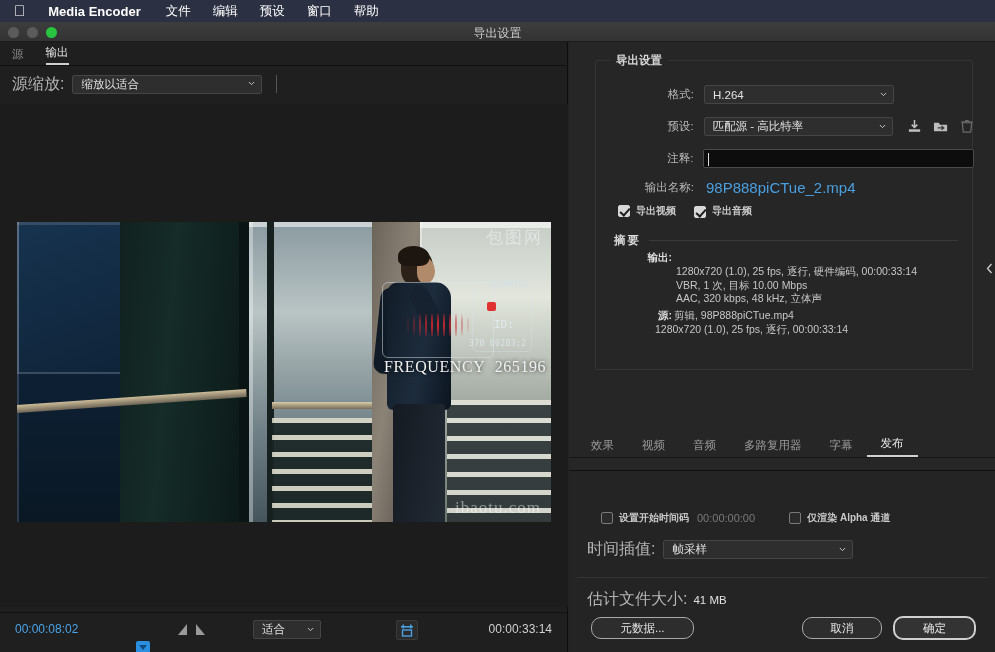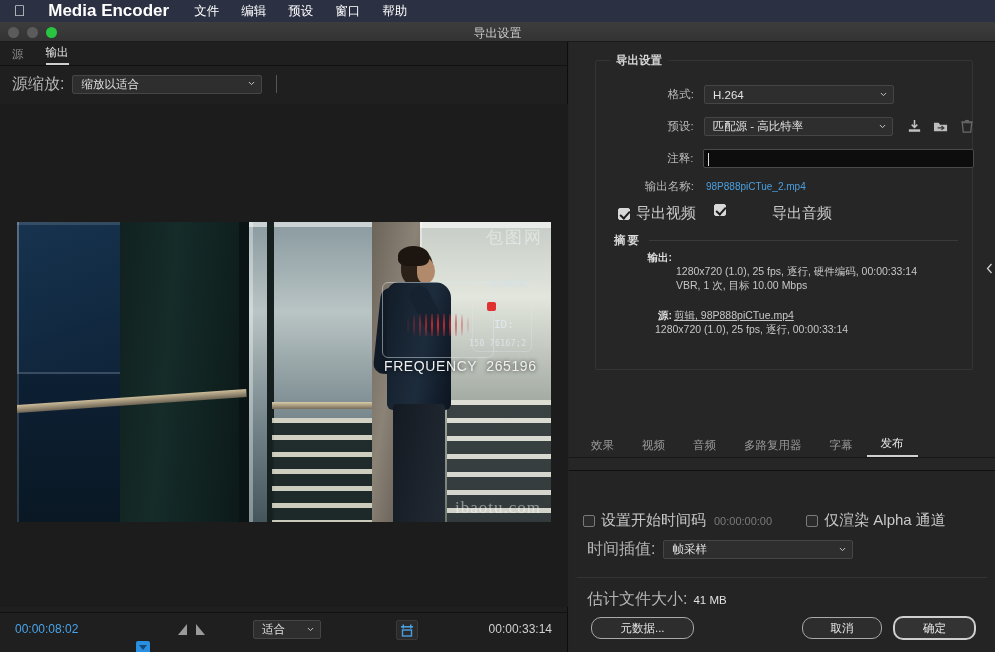--- a/index.html
+++ b/index.html
@@ -15,21 +15,21 @@
   
   .menubar {
     position: absolute; top: 0; left: 0; width: 995px; height: 22px;
     background: #2b3042;
     display: flex; align-items: center; gap: 0px;
     padding-left: 10px;
     color: #ffffff; font-size: 12.5px;
   }
   .menubar .apple { font-size: 15px; line-height: 1; padding: 0 12px 2px 4px; color:#fff; }
   .menubar .mi { padding: 0 11px; font-size: 12.5px; }
-  .menubar .mi.strong { font-weight: bold; font-size: 17px; padding-right: 14px; }
+  .menubar .mi.strong { font-weight: bold; font-size: 13px; padding-right: 14px; }
 
   
   .titlebar {
     position: absolute; top: 22px; left: 0; width: 995px; height: 20px;
     background: linear-gradient(#3d3d3d, #333333);
     border-bottom: 1px solid #1a1a1a;
   }
   .traffic { position: absolute; top: 5px; left: 8px; display: flex; gap: 8px; }
   .dot { width: 11px; height: 11px; border-radius: 50%; }
   .dot.red { background: #5b5b5b; }
@@ -152,21 +152,21 @@
     position:absolute; left:372px; top:92px; width:98px; height:22px;
     background: repeating-linear-gradient(90deg,
       rgba(200,40,50,.95) 0 2px, transparent 2px 6px);
     -webkit-mask-image: radial-gradient(ellipse 50% 100% at 50% 50%, #000 10%, transparent 72%);
             mask-image: radial-gradient(ellipse 50% 100% at 50% 50%, #000 10%, transparent 72%);
   }
   .hud-box2 { position:absolute; left:455px; top:60px; width:60px; height:70px; border:1px solid rgba(220,230,235,.35); border-radius:6px; }
   .hud-dot { position:absolute; left:470px; top:80px; width:9px; height:9px; background:#e03030; border-radius:2px; }
   .hud-freq {
     position:absolute; left:367px; top:136px;
-    font-family:Liberation Sans, sans-serif; font-size:14px;
+    font-family:Liberation Serif, serif; font-size:16px;
     color:#f0f0f0; letter-spacing:.6px; text-shadow:0 0 4px rgba(0,0,0,.8);
   }
   .hud-id { position:absolute; left:477px; top:96px; font-family:"DejaVu Sans Mono", monospace; font-size:11px; color:#e4eef5; opacity:.8; }
   .hud-num { position:absolute; left:452px; top:117px; font-family:"DejaVu Sans Mono", monospace; font-size:8px; color:#dfe8ee; opacity:.85; letter-spacing:.4px; }
   .hud-top { position:absolute; left:472px; top:58px; font-family:"DejaVu Sans Mono", monospace; font-size:8px; color:#cfe0ea; opacity:.6; }
   .wm-cn {
     position:absolute; right:8px; top:4px;
     font-size:17px; color:rgba(255,255,255,.42); letter-spacing:2px;
     font-family:"DejaVu Sans", sans-serif;
   }
@@ -212,32 +212,32 @@
     padding:0 6px; font-size:11.5px; color:#d6d6d6; font-weight:bold;
   }
   .tw { position:absolute; width:9px; height:9px; }
   .row { position:absolute; display:flex; align-items:center; }
   .rlabel { font-size:11.5px; color:#b8b8b8; text-align:right; }
   .text-input {
     background:#0d0d0d; border:1px solid #4a4a4a; border-radius:2px;
     height:19px;
   }
   .caret { position:absolute; left:4px; top:3px; width:1px; height:13px; background:#ddd; }
-  .link { color:#4a9fe0; font-size:10px; }
+  .link { color:#4a9fe0; font-size:15px; }
   .cbx {
     width:12px; height:12px; border:1px solid #7a7a7a; border-radius:2px;
     background:#2b2b2b; display:inline-block; position:relative; flex:none;
   }
   .cbx.checked { background:#d8d8d8; border-color:#d8d8d8; }
   .cbx.checked:after {
     content:""; position:absolute; left:3px; top:0px; width:4px; height:8px;
     border:solid #1c1c1c; border-width:0 2px 2px 0; transform:rotate(42deg);
   }
   .cbx.dim { border-color:#4e4e4e; background:#2a2a2a; }
-  .cb-lbl { font-size:15px; color:#c8c8c8; margin-left:6px; }
+  .cb-lbl { font-size:10px; color:#c8c8c8; margin-left:6px;font-weight:bold; }
   .cb-lbl.dim { color:#6d6d6d; }
   .sum-line { font-size:10.5px; color:#c6c6c6; line-height:13.5px; white-space:nowrap; }
   .sum-key { font-size:10.5px; color:#dcdcdc; font-weight:bold; }
 
   .tabs-row {
     position:absolute; top:382px; left:0; width:426px; height:26px;
     display:flex; align-items:flex-end; gap:0px; padding-left:12px;
     border-bottom:1px solid #171717;
   }
   .tab { font-size:11.5px; color:#9a9a9a; padding:0 14px 4px 14px; }
@@ -336,21 +336,21 @@
           <div class="p-body"></div>
           <div class="p-arm2"></div>
           <div class="p-legs"></div>
         </div>
         <div class="hud-box"></div>
         <div class="hud-box2"></div>
         <div class="hud-wave"></div>
         <div class="hud-dot"></div>
         <div class="hud-top">SCANNING</div>
         <div class="hud-id">ID:</div>
-        <div class="hud-num">150 76167;2</div>
+        <div class="hud-num">370 60203;2</div>
         <div class="hud-freq"><span>FREQUENCY</span>&nbsp;&nbsp;<span>265196</span></div>
         <div class="wm-cn">包图网</div>
         <div class="wm-en">ibaotu.com</div>
       </div>
     </div>
 
     <div class="player-ctrls">
       <span class="tc-left">00:00:08:02</span>
       <span class="inout">
         <span class="tri-in"></span>
@@ -449,46 +449,47 @@
         <div class="row" style="left:0px; top:118px; width:378px;">
           <span class="rlabel" style="width:98px;">输出名称:</span>
           <span class="link" style="margin-left:12px;">98P888piCTue_2.mp4</span>
         </div>
 
         <div class="row" style="left:22px; top:143px; gap:18px;">
           <span style="display:flex;align-items:center;">
             <span class="cbx checked"></span>
             <span class="cb-lbl">导出视频</span>
           </span>
-          <span style="display:flex;align-items:flex-start;gap:40px;">
+          <span style="display:flex;align-items:flex-end;">
             <span class="cbx checked"></span>
             <span class="cb-lbl">导出音频</span>
           </span>
         </div>
 
         <div style="position:absolute; left:18px; top:172px; display:flex; align-items:center; gap:8px; width:344px;">
           <svg class="tw" viewBox="0 0 9 9">
               <path d="M1.5 3 L4.5 6 L7.5 3" stroke="#c9c9c9" stroke-width="1.2" fill="none"></path>
             </svg>
           <span style="font-size:11.5px;color:#dcdcdc;font-weight:bold;letter-spacing:2px;">摘要</span>
           <span style="flex:1;height:1px;background:#3a3a3a;"></span>
         </div>
 
         <div style="position:absolute; left:32px; top:190px; width:340px;">
           <div style="display:flex;">
             <span class="sum-key" style="width:44px;text-align:right;">输出:</span>
           </div>
           <div class="sum-line" style="margin-left:48px;">1280x720 (1.0), 25 fps, 逐行, 硬件编码, 00:00:33:14</div>
           <div class="sum-line" style="margin-left:48px;">VBR, 1 次, 目标 10.00 Mbps</div>
+          <div class="sum-line" style="margin-left:48px;">AAC, 320 kbps, 48 kHz, 立体声</div>
         </div>
 
         <div style="position:absolute; left:32px; top:248px; width:340px;">
           <div style="display:flex;">
             <span class="sum-key" style="width:44px;text-align:right;">源:</span>
-            <span class="sum-line" style="margin-left:2px;text-decoration:underline;">剪辑, 98P888piCTue.mp4</span>
+            <span class="sum-line" style="margin-left:2px;">剪辑, 98P888piCTue.mp4</span>
           </div>
           <div class="sum-line" style="margin-left:27px;">1280x720 (1.0), 25 fps, 逐行, 00:00:33:14</div>
         </div>
       </div>
 
       <div class="tabs-row">
         <span class="tab">效果</span>
         <span class="tab">视频</span>
         <span class="tab">音频</span>
         <span class="tab">多路复用器</span>
@@ -515,21 +516,21 @@
     <div class="panel-handle">
       <svg width="7" height="11" viewBox="0 0 7 11">
         <path d="M5.5 1 L1.5 5.5 L5.5 10" stroke="#cfcfcf" stroke-width="1.3" fill="none"></path>
       </svg>
     </div>
   </div>
 
   <div class="bottom-section">
 
 
-    <div class="row" style="left:14px; top:40px;">
+    <div class="row" style="left:32px; top:40px;">
       <span style="display:flex;align-items:center;">
         <span class="cbx"></span>
         <span class="cb-lbl">设置开始时间码</span>
       </span>
       <span style="font-size:11px;color:#7a7a7a;margin-left:8px;">00:00:00:00</span>
       <span style="display:flex;align-items:center;margin-left:34px;">
         <span class="cbx"></span>
         <span class="cb-lbl">仅渲染 Alpha 通道</span>
       </span>
     </div>

